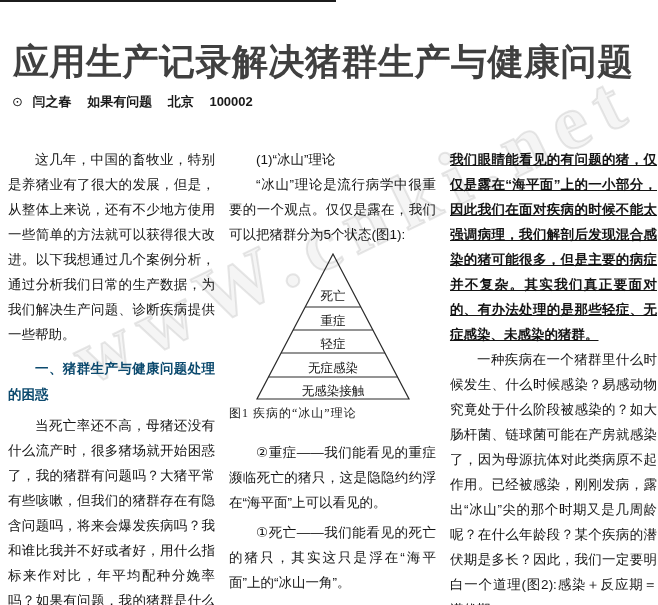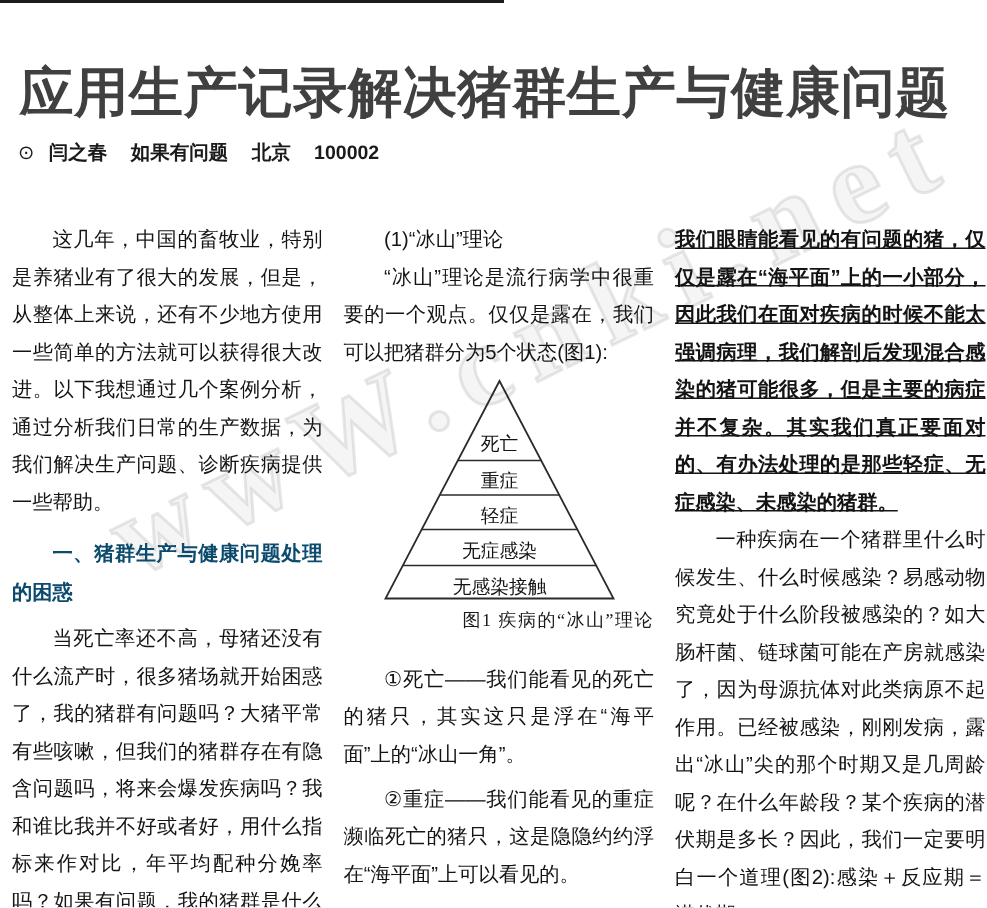--- a/index.html
+++ b/index.html
@@ -43,21 +43,21 @@
   .section-heading{
     margin:9px 0 5px 0;font-size:13.5px;font-weight:bold;line-height:26px;
     text-indent:2em;text-align:justify;color:#0c4a6e;
     font-family:"Liberation Sans","DejaVu Sans",sans-serif;
   }
   .item-p{margin-top:5px !important;}
   .lead-bold{font-weight:bold;text-decoration:underline;}
   .figure1{margin:4px 0 18px 0;text-align:center;}
   .figure1 svg{display:block;margin:0 auto;}
   .fig-caption{
-    font-size:12px;text-align:right;margin-top:2px;letter-spacing:1px;
+    font-size:12px;text-align:left;margin-top:2px;letter-spacing:1px;
     font-family:"Liberation Serif","DejaVu Serif",serif;color:#1a1a1a;
   }
   .pyr-label{font-family:"Liberation Sans","DejaVu Sans",sans-serif;}
 </style>
 </head>
 <body>
 
 <div class="page">
 
   <div class="scan-edge"></div>
@@ -95,22 +95,22 @@
           <line x1="36.5" y1="126" x2="165.5" y2="126" stroke="#2b2b2b" stroke-width="1.1"></line>
           <text class="pyr-label" x="101" y="49" text-anchor="middle" font-size="12.5" fill="#141414">死亡</text>
           <text class="pyr-label" x="101" y="73.5" text-anchor="middle" font-size="12.5" fill="#141414">重症</text>
           <text class="pyr-label" x="101" y="97" text-anchor="middle" font-size="12.5" fill="#141414">轻症</text>
           <text class="pyr-label" x="101" y="120.5" text-anchor="middle" font-size="12.5" fill="#141414">无症感染</text>
           <text class="pyr-label" x="101" y="144" text-anchor="middle" font-size="12.5" fill="#141414">无感染接触</text>
         </svg>
         <div class="fig-caption">图1  疾病的“冰山”理论</div>
       </div>
 
+      <p class="indent item-p">②重症——我们能看见的重症濒临死亡的猪只，这是隐隐约约浮在“海平面”上可以看见的。</p>
       <p class="indent item-p">①死亡——我们能看见的死亡的猪只，其实这只是浮在“海平面”上的“冰山一角”。</p>
-      <p class="indent item-p">②重症——我们能看见的重症濒临死亡的猪只，这是隐隐约约浮在“海平面”上可以看见的。</p>
       <p class="indent item-p">③轻症——我们似乎能看见又似</p>
     </div>
 
     <div class="col">
       <p class="lead-bold">我们眼睛能看见的有问题的猪，仅仅是露在“海平面”上的一小部分，因此我们在面对疾病的时候不能太强调病理，我们解剖后发现混合感染的猪可能很多，但是主要的病症并不复杂。其实我们真正要面对的、有办法处理的是那些轻症、无症感染、未感染的猪群。</p>
       <p class="indent">一种疾病在一个猪群里什么时候发生、什么时候感染？易感动物究竟处于什么阶段被感染的？如大肠杆菌、链球菌可能在产房就感染了，因为母源抗体对此类病原不起作用。已经被感染，刚刚发病，露出“冰山”尖的那个时期又是几周龄呢？在什么年龄段？某个疾病的潜伏期是多长？因此，我们一定要明白一个道理(图2):感染＋反应期＝潜伏期。</p>
 
     </div>
 
   </div>

